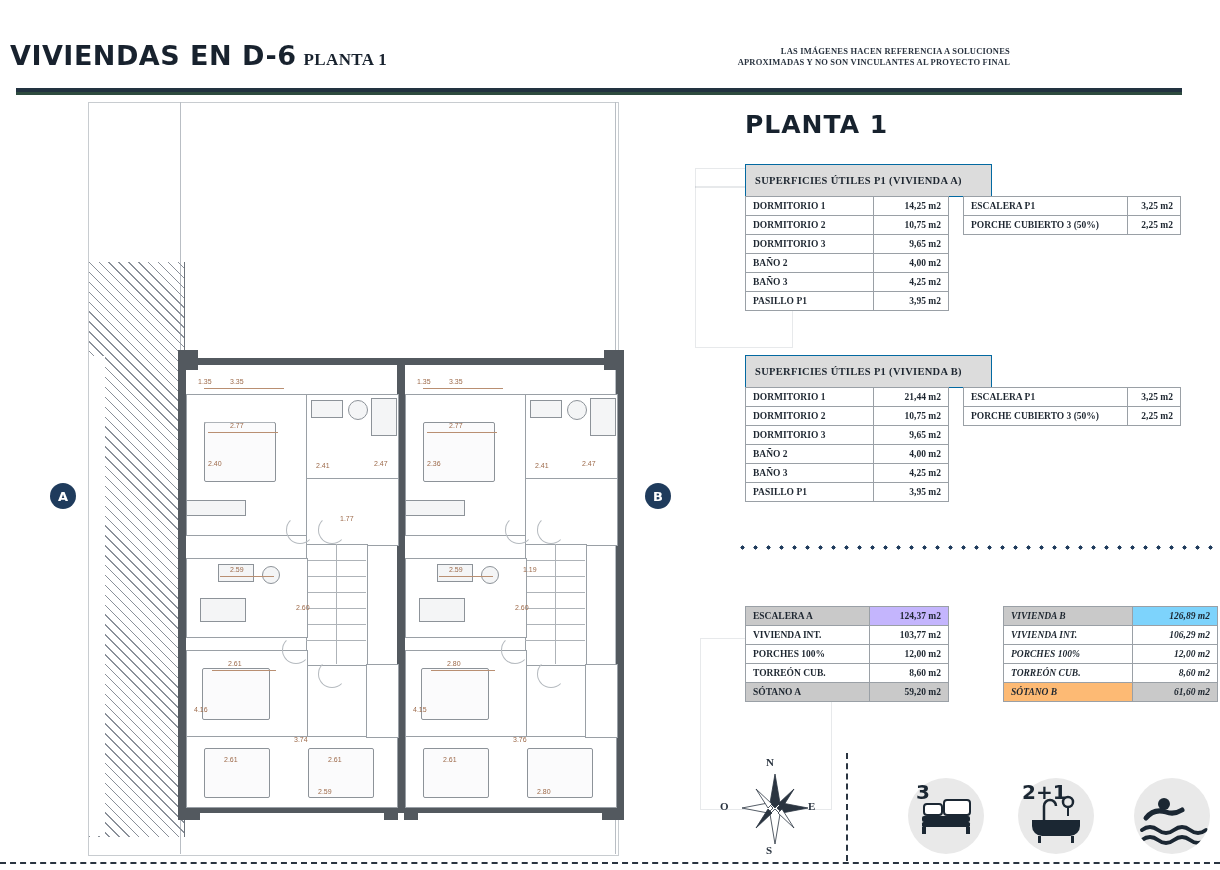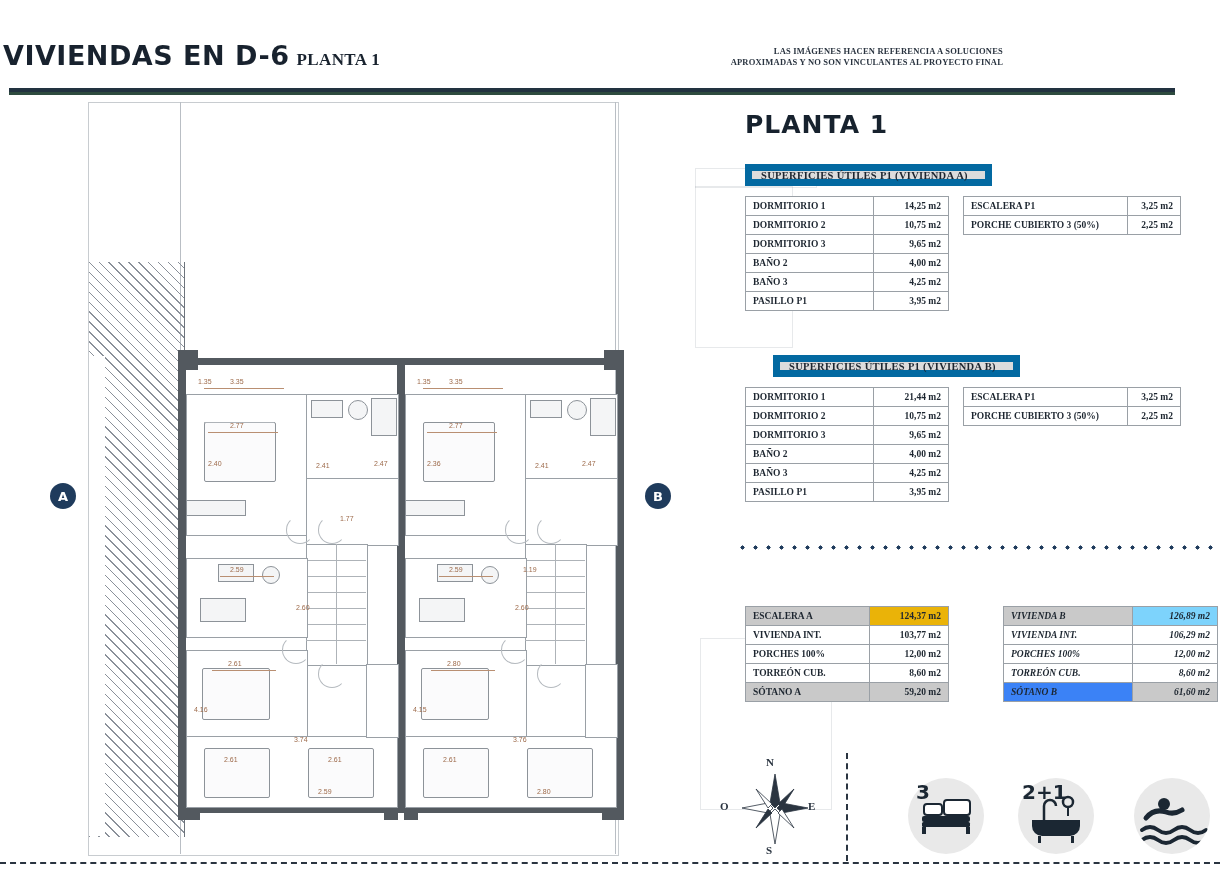--- a/index.html
+++ b/index.html
@@ -12,21 +12,21 @@
     height: 870px;
     position: relative;
     overflow: hidden;
     font-family: "Liberation Serif", serif;
     color: #1b2733;
   }
 
   
   .header {
     position: absolute;
-    left: 9px; top: 0;
+    left: 16px; top: 0;
     width: 1056px; height: 92px;
   }
   .title-main {
     position: absolute;
     left: -6px; top: 40px;
     font-family: "DejaVu Sans", sans-serif;
     font-weight: bold;
     font-size: 27px;
     letter-spacing: 0.5px;
     color: #18222e;
@@ -172,22 +172,22 @@
     font-family: "DejaVu Sans", sans-serif;
     font-weight: bold;
     font-size: 25px;
     letter-spacing: 1px;
     color: #17222e;
   }
 
   .band {
     position: absolute;
     background: #dcdcdc;
-    border: 7px solid #0369a1;
-    height: 22px;
+    border: 1px solid #0369a1;
+    height: 33px;
     display: flex;
     align-items: center;
     padding-left: 9px;
     font-family: "Liberation Serif", serif;
     font-weight: bold;
     font-size: 10.5px;
     letter-spacing: 0.3px;
     color: #1d2630;
     box-sizing: border-box;
   }
@@ -480,21 +480,21 @@
           <td>ESCALERA P1</td>
           <td class="val">3,25 m2</td>
         </tr>
       <tr>
           <td>PORCHE CUBIERTO 3 (50%)</td>
           <td class="val">2,25 m2</td>
         </tr>
     </tbody>
   </table>
 
-  <div class="band" style="left:45px; top:257px; width:247px;margin-left:28px;">
+  <div class="band" style="left:45px; top:257px; width:247px;">
     <span>SUPERFICIES ÚTILES P1 (VIVIENDA B)</span>
   </div>
   <table class="tbl" style="left:45px; top:289px; width:204px;">
     <tbody>
       <tr>
           <td>DORMITORIO 1</td>
           <td class="val">21,44 m2</td>
         </tr>
       <tr>
           <td>DORMITORIO 2</td>
@@ -530,21 +530,21 @@
         </tr>
     </tbody>
   </table>
 
   <div class="dotline"></div>
 
   <table class="tbl" style="left:45px; top:508px; width:204px;">
     <tbody>
       <tr class="shade">
           <td style="background:#c9c9c9">ESCALERA A</td>
-          <td class="val" style="background:#eab308">124,37 m2</td>
+          <td class="val" style="background:#c4b5fd">124,37 m2</td>
         </tr>
       <tr>
           <td>VIVIENDA INT.</td>
           <td class="val">103,77 m2</td>
         </tr>
       <tr>
           <td>PORCHES 100%</td>
           <td class="val">12,00 m2</td>
         </tr>
       <tr>
@@ -569,21 +569,21 @@
         </tr>
       <tr>
           <td>PORCHES 100%</td>
           <td class="val">12,00 m2</td>
         </tr>
       <tr>
           <td>TORREÓN CUB.</td>
           <td class="val">8,60 m2</td>
         </tr>
       <tr>
-          <td style="background:#3b82f6">SÓTANO B</td>
+          <td style="background:#fdba74">SÓTANO B</td>
           <td class="val" style="background:#c9c9c9">61,60 m2</td>
         </tr>
     </tbody>
   </table>
 
   <div class="compass">
     <div class="comp-l" style="left:46px; top:0;">N</div>
     <div class="comp-l" style="left:46px; top:88px;">S</div>
     <div class="comp-l" style="left:88px; top:44px;">E</div>
     <div class="comp-l" style="left:0px; top:44px;">O</div>

